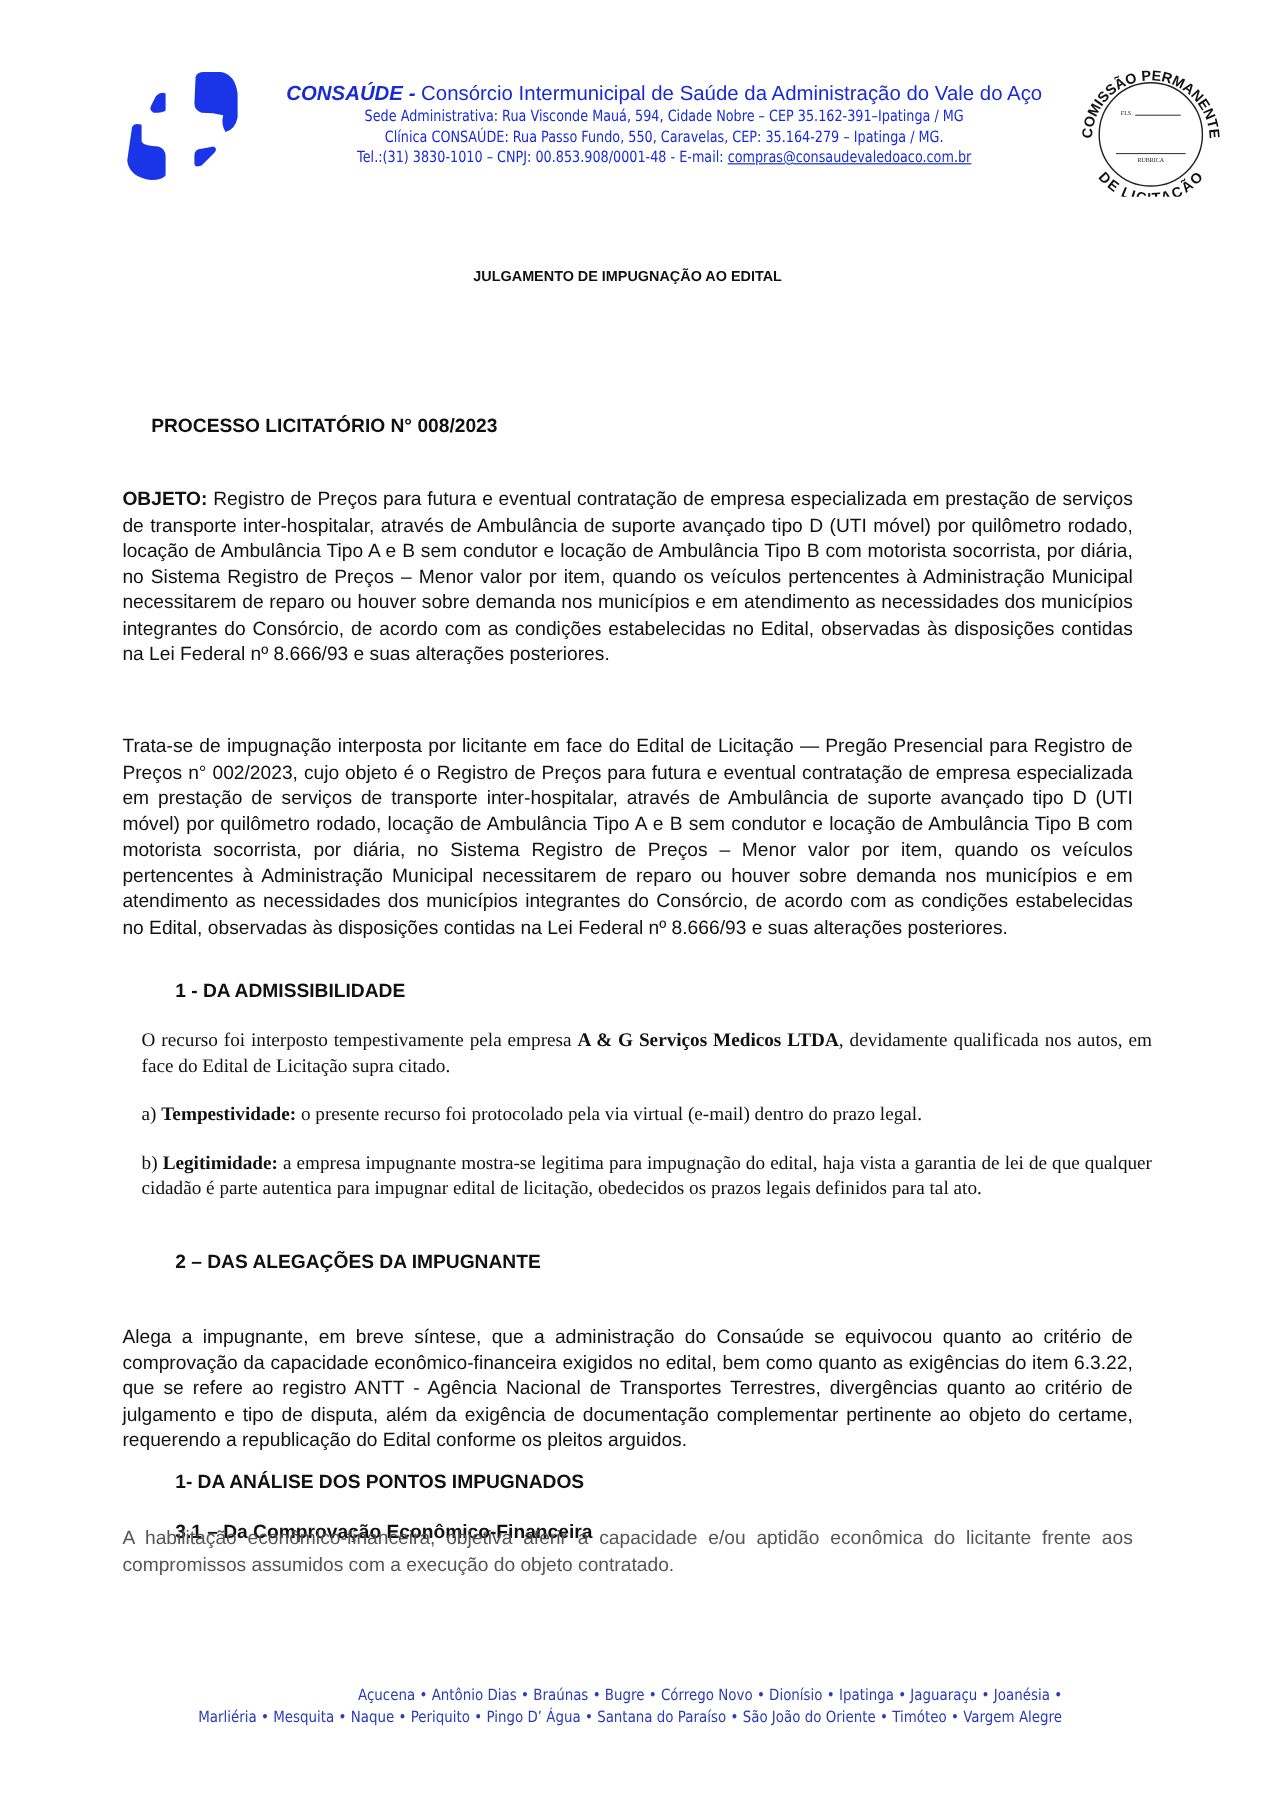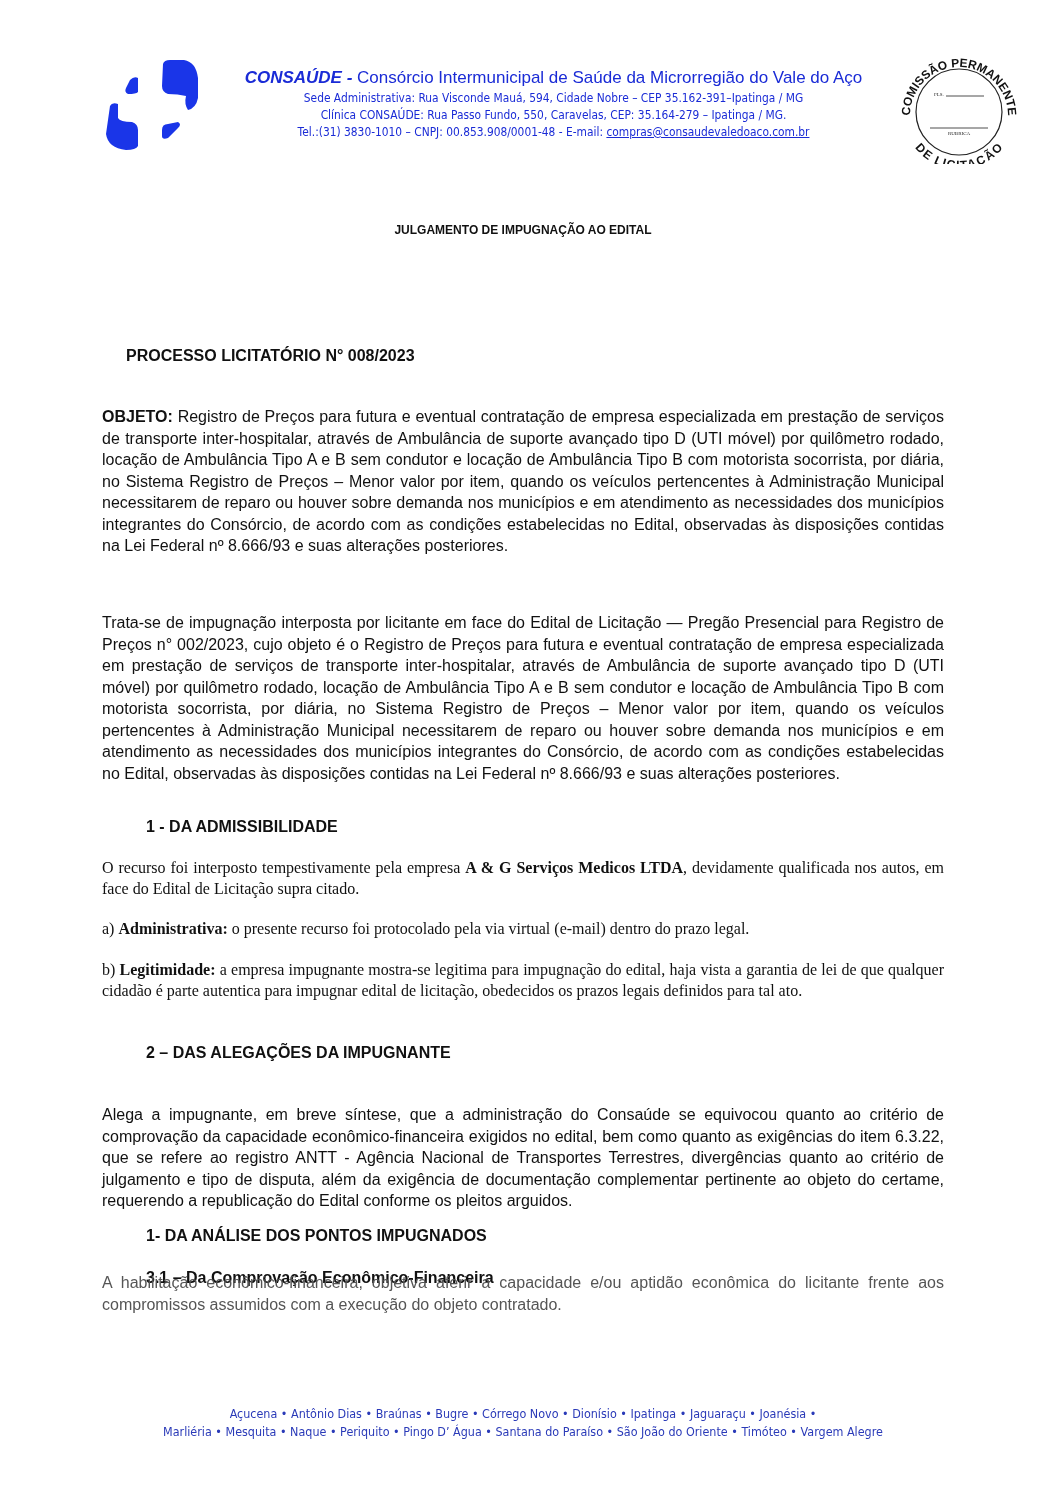--- a/index.html
+++ b/index.html
@@ -19,39 +19,39 @@
 
   #stamp { left: 896px; top: 52px; width: 126px; height: 112px; }
 
   
   .doc { left: 102px; width: 842px; font-size: 16px; line-height: 21.5px; text-align: justify; }
   .title { left: 102px; width: 842px; top: 223px; text-align: center; font-weight: bold; font-size: 12px; }
   .proc { top: 345px; font-weight: bold; line-height: 21px; margin-left: 24px; }
   .objeto { top: 406px; }
   .trata { top: 612px; }
   .h1 { font-weight: bold; font-size: 16px; margin-left: 44px; }
-  .serif { font-family: "Liberation Serif", serif; font-size: 16px; line-height: 21px; text-align: justify; }
+  .serif { font-family: "Liberation Serif", serif; font-size: 16px; line-height: 21px; text-align: justify; margin-left: 16px; }
   .gray { color: #555; }
 
-  .footer { left: 102px; width: 842px; text-align: center; color: #2a3ab8; font-size: 13px; line-height: 18px; font-family: "DejaVu Sans", sans-serif; }
+  .footer { left: 102px; width: 842px; text-align: right; color: #2a3ab8; font-size: 13px; line-height: 18px; font-family: "DejaVu Sans", sans-serif; }
   .footer div { transform: scaleX(0.86); transform-origin: center; white-space: nowrap; }
 </style>
 </head>
 <body>
 
 <svg id="logo" class="abs" viewBox="0 0 112 94">
   <path d="M65 6 Q66 2 72 2 L86 2 Q98 4 100 20 L100 40 Q98 50 90 52 Q86 46 88 38 Q80 36 70 36 Q64 34 64 28 Z" fill="#1a35e8"></path>
   <path d="M32 22 Q36 18 40 20 L40 34 Q38 36 30 36 Q26 34 28 30 Z" fill="#1a35e8"></path>
   <path d="M12 48 Q14 44 20 46 L20 60 Q22 64 34 64 Q40 66 40 72 L40 88 Q38 92 28 92 Q10 90 8 76 Z" fill="#1a35e8"></path>
   <path d="M64 72 Q64 66 70 66 L80 64 Q84 66 80 70 L70 80 Q64 82 64 78 Z" fill="#1a35e8"></path>
 </svg>
 
 <div class="abs hdr hdr-title">
   <b>CONSAÚDE -</b>
-  <span>Consórcio Intermunicipal de Saúde da Microrregião do Vale do Aço</span>
+  <span>Consórcio Intermunicipal de Saúde da Administração do Vale do Aço</span>
 </div>
 <div class="abs hdr hdr-line hdr-l1">Sede Administrativa: Rua Visconde Mauá, 594, Cidade Nobre – CEP 35.162-391–Ipatinga / MG</div>
 <div class="abs hdr hdr-line hdr-l2">Clínica CONSAÚDE: Rua Passo Fundo, 550, Caravelas, CEP: 35.164-279 – Ipatinga / MG.</div>
 <div class="abs hdr hdr-line hdr-l3">
   <span>Tel.:(31) 3830-1010 – CNPJ: 00.853.908/0001-48 - E-mail: </span><a>compras@consaudevaledoaco.com.br</a>
 </div>
 
 <svg id="stamp" class="abs" viewBox="0 0 126 112">
   <defs>
     <path id="arcTop" d="M14 64 A49 49 0 0 1 112 64"></path>
@@ -80,21 +80,21 @@
   <b>OBJETO:</b><span> Registro de Preços para  futura e eventual contratação de empresa especializada em prestação de serviços de transporte inter-hospitalar, através de Ambulância de suporte avançado tipo D (UTI móvel) por quilômetro rodado, locação de Ambulância Tipo A e B sem condutor e locação de Ambulância Tipo B com motorista socorrista, por diária, no Sistema Registro de Preços – Menor valor por item, quando os veículos pertencentes à Administração Municipal  necessitarem de reparo ou houver sobre demanda nos municípios e em atendimento as necessidades  dos municípios integrantes do Consórcio, de acordo com as condições estabelecidas no Edital, observadas às disposições contidas na Lei Federal nº 8.666/93 e suas alterações posteriores.</span>
 </div>
 
 <div class="abs doc trata">Trata-se de impugnação interposta por licitante em face do Edital de Licitação — Pregão Presencial para Registro de Preços n° 002/2023, cujo objeto é o Registro de Preços para  futura e eventual contratação de empresa especializada em prestação de serviços de transporte inter-hospitalar, através de Ambulância de suporte avançado tipo D (UTI móvel) por quilômetro rodado, locação de Ambulância Tipo A e B sem condutor e locação de Ambulância Tipo B com motorista socorrista, por diária, no Sistema Registro de Preços – Menor valor por item, quando os veículos pertencentes à Administração Municipal  necessitarem de reparo ou houver sobre demanda nos municípios e em atendimento as necessidades  dos municípios integrantes do Consórcio, de acordo com as condições estabelecidas no Edital, observadas às disposições contidas na Lei Federal nº 8.666/93 e suas alterações posteriores.</div>
 
 <div class="abs doc h1" style="top:816px;">1 - DA ADMISSIBILIDADE</div>
 <div class="abs doc serif" style="top:857px;">
   <span>O recurso foi interposto tempestivamente pela empresa </span><b>A &amp; G Serviços Medicos LTDA</b><span>, devidamente qualificada nos autos, em face do Edital de Licitação supra citado.</span>
 </div>
 <div class="abs doc serif" style="top:918px;">
-  <span>a) </span><b>Administrativa:</b><span> o presente recurso foi protocolado pela via virtual (e-mail) dentro do prazo legal.</span>
+  <span>a) </span><b>Tempestividade:</b><span> o presente recurso foi protocolado pela via virtual (e-mail) dentro do prazo legal.</span>
 </div>
 <div class="abs doc serif" style="top:959px;">
   <span>b) </span><b>Legitimidade:</b><span> a empresa impugnante mostra-se legitima para impugnação do edital, haja vista a garantia de lei de que qualquer cidadão é parte autentica para impugnar edital de licitação, obedecidos os prazos legais definidos para tal ato.</span>
 </div>
 
 <div class="abs doc h1" style="top:1042px;">2 – DAS ALEGAÇÕES DA IMPUGNANTE</div>
 <div class="abs doc" style="top:1104px;">Alega a impugnante, em breve síntese, que a administração do Consaúde se equivocou quanto ao critério de comprovação da capacidade econômico-financeira exigidos no edital, bem como quanto as exigências do item 6.3.22, que se refere ao registro ANTT - Agência Nacional de Transportes Terrestres, divergências quanto ao critério de julgamento e tipo de disputa, além da exigência de documentação complementar pertinente ao objeto do certame, requerendo a republicação do Edital conforme os pleitos arguidos.</div>
 
 <div class="abs doc h1" style="top:1225px;">1- DA ANÁLISE DOS PONTOS IMPUGNADOS</div>
 <div class="abs doc h1" style="top:1267px;">3.1 – Da Comprovação Econômico-Financeira</div>

